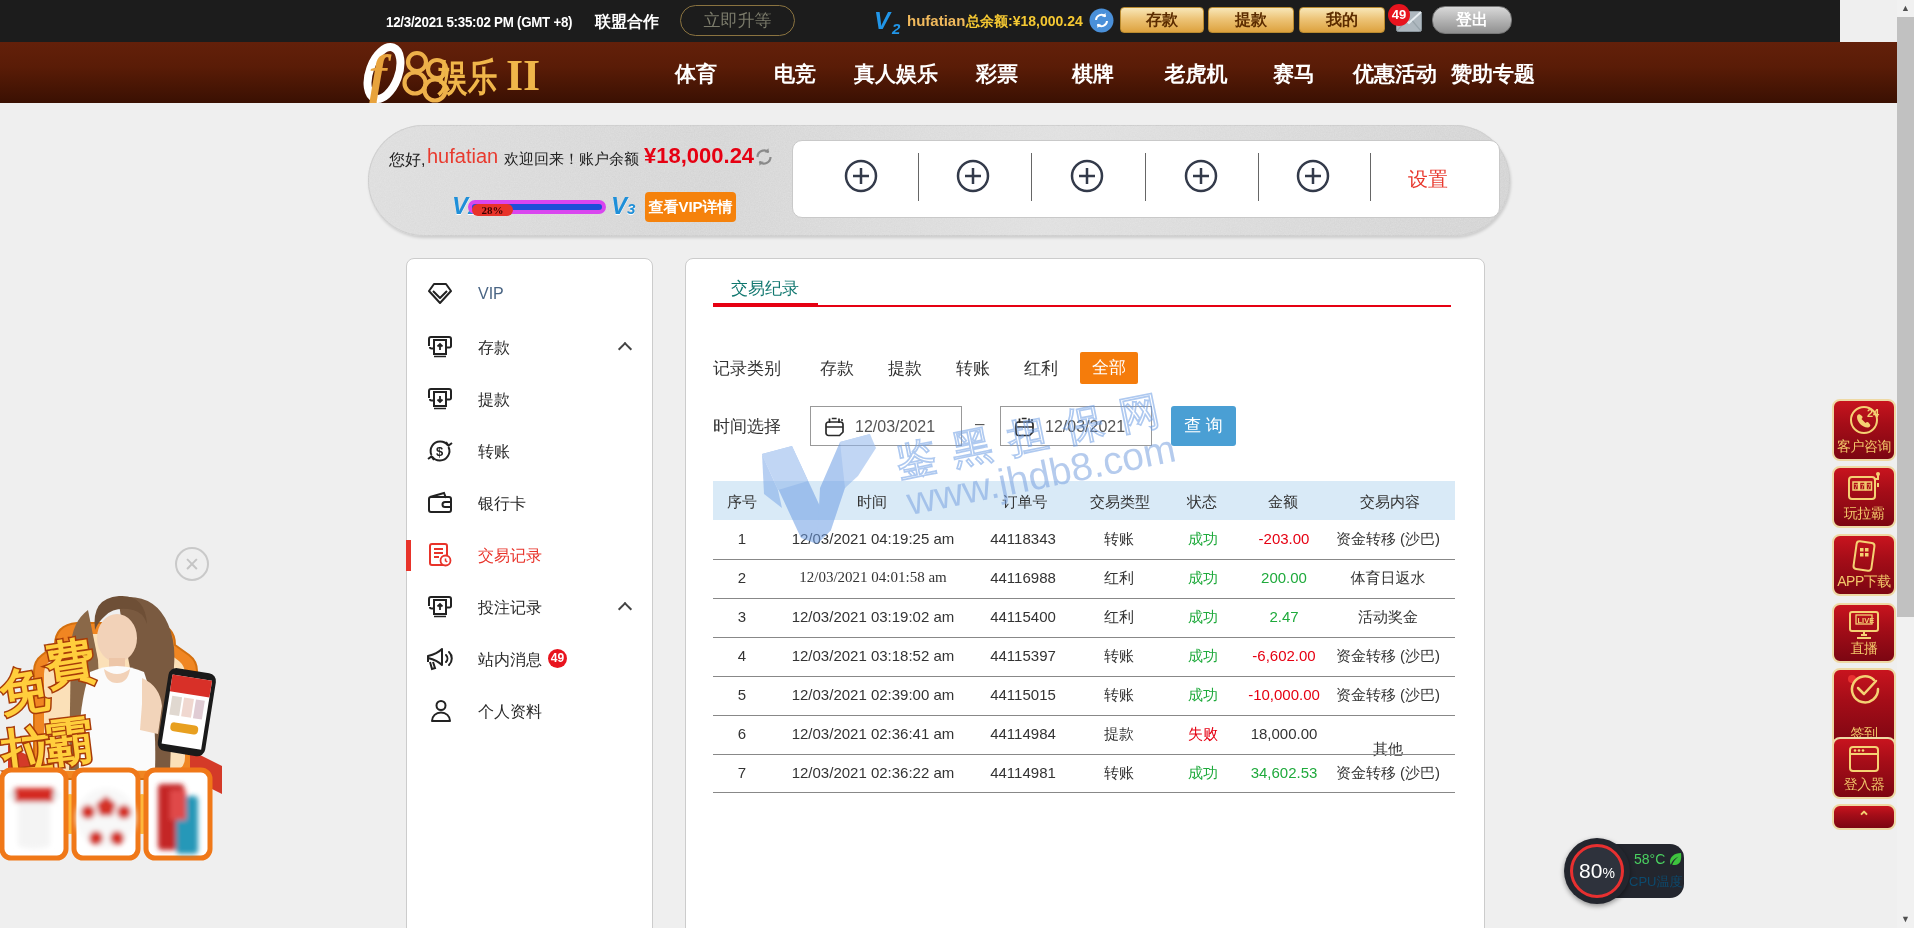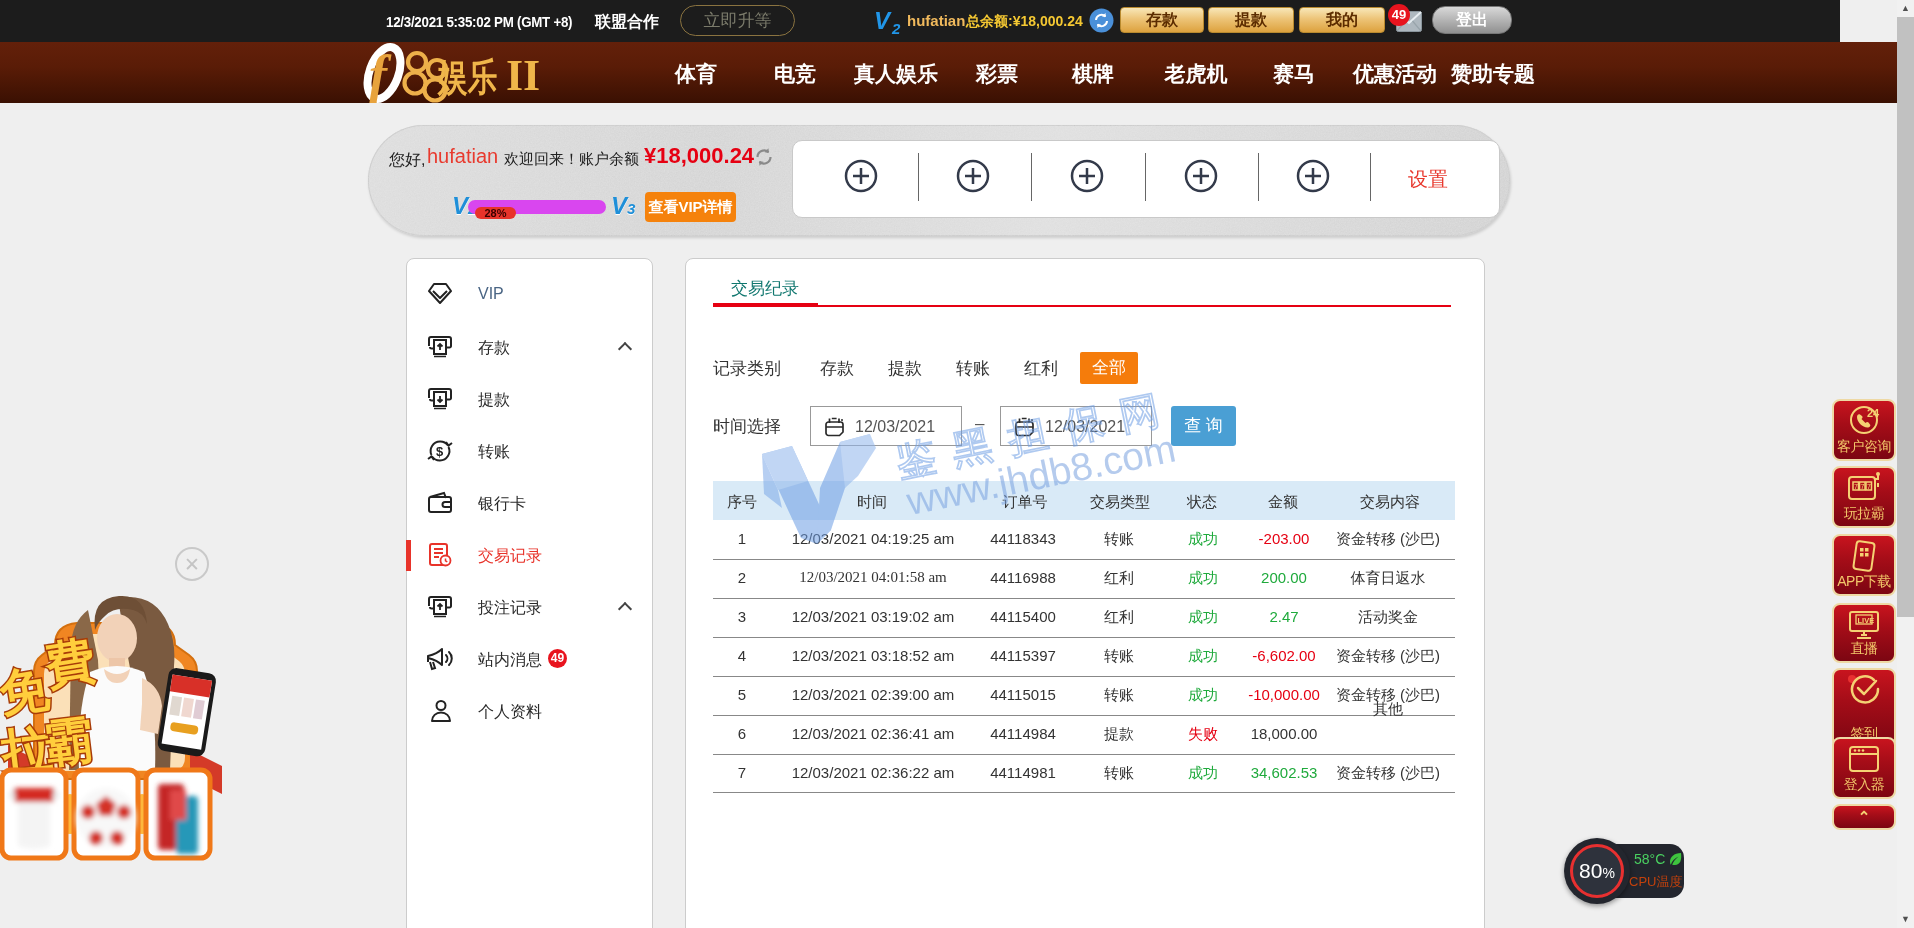--- a/index.html
+++ b/index.html
@@ -17,21 +17,21 @@
 #btn-wd{left:1299px;width:86px;}
 #badge49{position:absolute;left:1388px;top:4px;width:22px;height:22px;border-radius:50%;background:#e8141e;color:#fff;font-size:13px;font-weight:bold;text-align:center;line-height:22px;z-index:3;}
 #envelope{position:absolute;left:1396px;top:11px;}
 #btn-out{position:absolute;left:1432px;top:6px;width:80px;height:28px;border-radius:13px;background:linear-gradient(180deg,#d8d8d8,#909090);border:1px solid #777;color:#fff;font-size:16px;font-weight:bold;text-align:center;line-height:26px;}
 
 #nav{position:absolute;left:0;top:42px;width:1914px;height:61px;background:linear-gradient(180deg,#63200a 0%,#5a1c07 40%,#3a1002 100%);}
 .navitem{position:absolute;top:18px;color:#fff;font-size:21px;font-weight:bold;white-space:nowrap;transform:translateX(-50%);}
 
 #welcome{position:absolute;left:368px;top:125px;width:1142px;height:111px;border-radius:56px;background:linear-gradient(100deg,#dcdcdc,#d2d2d2 30%,#dedede 60%,#cfcfcf);box-shadow:inset 0 0 0 1px #c8c8c8, 1px 2px 3px rgba(0,0,0,.15);}
 .wt{position:absolute;white-space:nowrap;}
-#vbar{position:absolute;left:468px;top:200px;width:138px;height:14px;background:#1d4ed8;border:7px solid #d946ef;border-radius:8px;}
+#vbar{position:absolute;left:468px;top:200px;width:138px;height:14px;background:#1d4ed8;border:4px solid #d946ef;border-radius:8px;font-family:Liberation Serif, serif;}
 #vbar .fill{position:absolute;left:0px;top:0px;width:41px;height:12px;background:#e8332a;border-radius:7px;color:#3a0000;font-size:11px;font-weight:bold;text-align:center;line-height:12px;}
 .vlogo{position:absolute;font-style:italic;font-weight:bold;font-size:24px;color:#1f8fd8;text-shadow:0 1px 0 #fff;}
 #vip-btn{position:absolute;left:645px;top:192px;width:91px;height:30px;background:#f5820c;border-radius:4px;color:#fff;font-size:15px;font-weight:bold;text-align:center;line-height:30px;}
 #actionbox{position:absolute;left:792px;top:140px;width:708px;height:78px;background:#fff;border:1px solid #c9c9c9;border-radius:10px;}
 .plusico{position:absolute;top:158px;width:36px;height:36px;}
 .vdiv{position:absolute;top:153px;width:1px;height:48px;background:#666;}
 #szbtn{position:absolute;left:1408px;top:166px;font-size:20px;color:#e8372c;}
 
 #sidebar{position:absolute;left:406px;top:258px;width:247px;height:700px;background:#fff;border:1px solid #ccc;border-radius:8px;}
 #main{position:absolute;left:685px;top:258px;width:800px;height:700px;background:#fff;border:1px solid #ccc;border-radius:8px;}
@@ -62,21 +62,21 @@
 #wmark{position:absolute;left:0;top:0;width:1914px;height:928px;opacity:.55;pointer-events:none;z-index:5;}
 
 .rbtn{position:absolute;left:1832px;width:64px;background:linear-gradient(180deg,#c8141e 0%,#a50d18 40%,#7c0612 100%);border:2px solid #eed9a4;border-radius:8px;color:#f2c76a;text-align:center;}
 .rbtn .rtx{position:absolute;left:0;bottom:3px;width:100%;font-size:14px;color:#f2c76a;letter-spacing:-0.5px;}
 
 #cpu-pill{position:absolute;left:1600px;top:844px;width:84px;height:54px;background:#23262e;border-radius:14px;}
 #cpu-circ{position:absolute;left:1564px;top:838px;width:66px;height:66px;border-radius:50%;background:#23262e;box-shadow:0 2px 5px rgba(0,0,0,.4);}
 #cpu-ring{position:absolute;left:1570px;top:844px;width:54px;height:54px;border-radius:50%;border:3px solid #e83030;background:#2e323c;}
 #cpu-pct{position:absolute;left:1564px;top:859px;width:66px;text-align:center;color:#fff;font-size:21px;}
 #cpu-temp{position:absolute;left:1634px;top:851px;font-size:14px;color:#4ad060;}
-#cpu-label{position:absolute;left:1629px;top:873px;font-size:13px;color:#c2410c;}
+#cpu-label{position:absolute;left:1629px;top:873px;font-size:13px;color:#0c4a6e;}
 
 #sb-track{position:absolute;left:1897px;top:0;width:17px;height:928px;background:#f1f1f1;}
 #sb-thumb{position:absolute;left:1897px;top:17px;width:17px;height:600px;background:#c1c1c1;}
 .sb-arr{position:absolute;left:1897px;width:17px;height:17px;color:#505050;font-size:9px;text-align:center;line-height:17px;background:#f1f1f1;}
 
 #promo{position:absolute;left:0;top:540px;width:230px;height:330px;}
 #pclose{position:absolute;left:175px;top:547px;width:34px;height:34px;border:2px solid #c9c9c9;border-radius:50%;color:#c4c4c4;font-size:19px;text-align:center;line-height:31px;}
 </style></head>
 <body>
 <div id="topbar">
@@ -329,21 +329,21 @@
     <div class="td green" style="left:1203px;top:686px;">成功</div>
     <div class="td red" style="left:1284px;top:686px;">-10,000.00</div>
     <div class="td" style="left:1388px;top:686px;">资金转移 (沙巴)</div>
   <div class="sep" style="top:715px;"></div>
   <div class="td" style="left:742px;top:725px;">6</div>
     <div class="td" style="left:873px;top:725px;">12/03/2021 02:36:41 am</div>
     <div class="td" style="left:1023px;top:725px;">44114984</div>
     <div class="td" style="left:1119px;top:725px;">提款</div>
     <div class="td red" style="left:1203px;top:725px;">失败</div>
     <div class="td" style="left:1284px;top:725px;">18,000.00</div>
-    <div class="td" style="left:1388px;top:700px;">其他</div>
+    <div class="td" style="left:1388px;top:740px;">其他</div>
   <div class="sep" style="top:754px;"></div>
   <div class="td" style="left:742px;top:764px;">7</div>
     <div class="td" style="left:873px;top:764px;">12/03/2021 02:36:22 am</div>
     <div class="td" style="left:1023px;top:764px;">44114981</div>
     <div class="td" style="left:1119px;top:764px;">转账</div>
     <div class="td green" style="left:1203px;top:764px;">成功</div>
     <div class="td green" style="left:1284px;top:764px;">34,602.53</div>
     <div class="td" style="left:1388px;top:764px;">资金转移 (沙巴)</div>
   <div class="sep" style="top:792px;"></div>
 </div>

